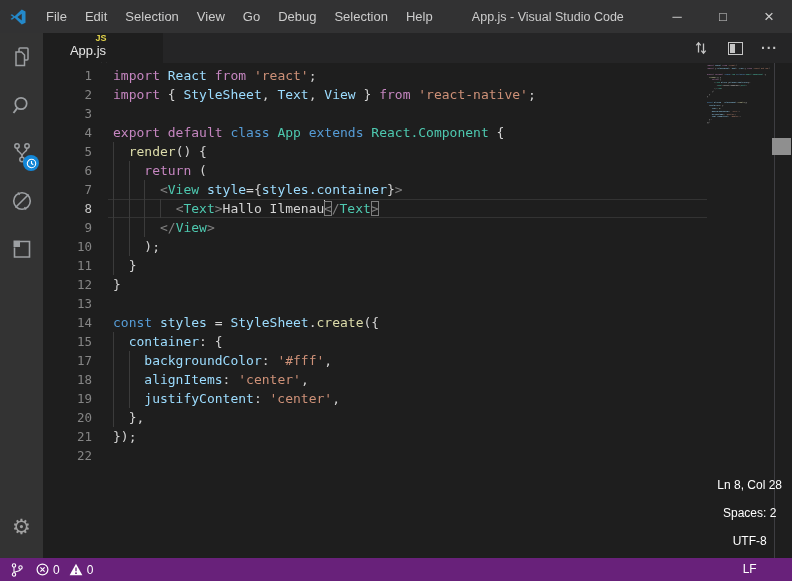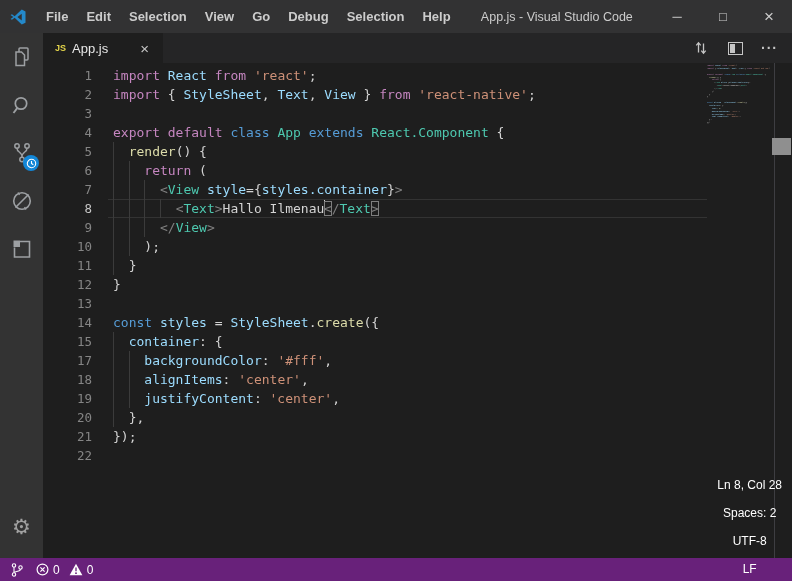--- a/index.html
+++ b/index.html
@@ -5,21 +5,21 @@
   * { margin:0; padding:0; box-sizing:border-box; }
   html,body { width:792px; height:581px; overflow:hidden; background:#1E1E1E;
               font-family:"Liberation Sans", sans-serif; }
   #app { position:relative; width:792px; height:581px; background:#1E1E1E; user-select:none; }
 
   
   .titlebar { position:absolute; top:0; left:0; right:0; height:33px; background:#323233;
               display:flex; align-items:center; color:#CCCCCC; font-size:13px; }
   .logo { width:18px; height:18px; margin:0 10px 0 9px; flex:none; }
   .menubar { display:flex; align-items:center; height:100%; }
-  .menu-item { padding:0 9px; height:100%; display:flex; align-items:center; cursor:default;font-weight:bold; }
+  .menu-item { padding:0 9px; height:100%; display:flex; align-items:center; cursor:default; }
   .win-title { flex:1; text-align:center; font-size:12.5px; color:#CCCCCC;
                white-space:nowrap; overflow:hidden; }
   .win-controls { display:flex; height:100%; flex:none; }
   .win-btn { width:46px; height:100%; display:flex; align-items:center; justify-content:center;
              font-size:13px; color:#CCCCCC; }
   .win-btn.close { font-size:17px; }
 
   
   .activitybar { position:absolute; top:33px; left:0; width:43px; bottom:23px; background:#333333;
                  display:flex; flex-direction:column; align-items:center; }
@@ -30,21 +30,21 @@
                background:#1287D8; display:flex; align-items:center; justify-content:center; }
   .act-bottom { margin-top:auto; margin-bottom:8px; }
   .gear-glyph { font-size:21px; color:#A0A0A0; line-height:1; }
 
   
   .workbench { position:absolute; top:33px; left:43px; right:0; bottom:23px; background:#1E1E1E; }
 
   .tabbar { position:absolute; top:0; left:0; right:0; height:30px; background:#252526;
             display:flex; align-items:stretch; }
   .tab { background:#1E1E1E; display:flex; align-items:center; padding:0 10px 0 12px;
-         min-width:120px; color:#E7E7E7; font-size:13px; }
+         min-width:120px; color:#E7E7E7; font-size:13px;flex-direction:column; }
   .tab-file-icon { color:#E3D44A; font-weight:bold; font-size:9px; margin-right:6px; }
   .tab-label { margin-right:32px; }
   .tab-close { color:#C5C5C5; font-size:15px; line-height:1; }
   .tab-actions { margin-left:auto; display:flex; align-items:center; gap:18px; padding-right:14px; }
   .split-icon { width:15px; height:13px; border:1px solid #C5C5C5; position:relative; }
   .split-left { position:absolute; left:1px; top:1px; bottom:1px; width:5px; background:#C5C5C5; }
   .more-glyph { color:#C5C5C5; font-size:14px; font-weight:bold; letter-spacing:1px; }
 
   
   .editor { position:absolute; top:30px; left:0; right:0; bottom:0; background:#1E1E1E;

